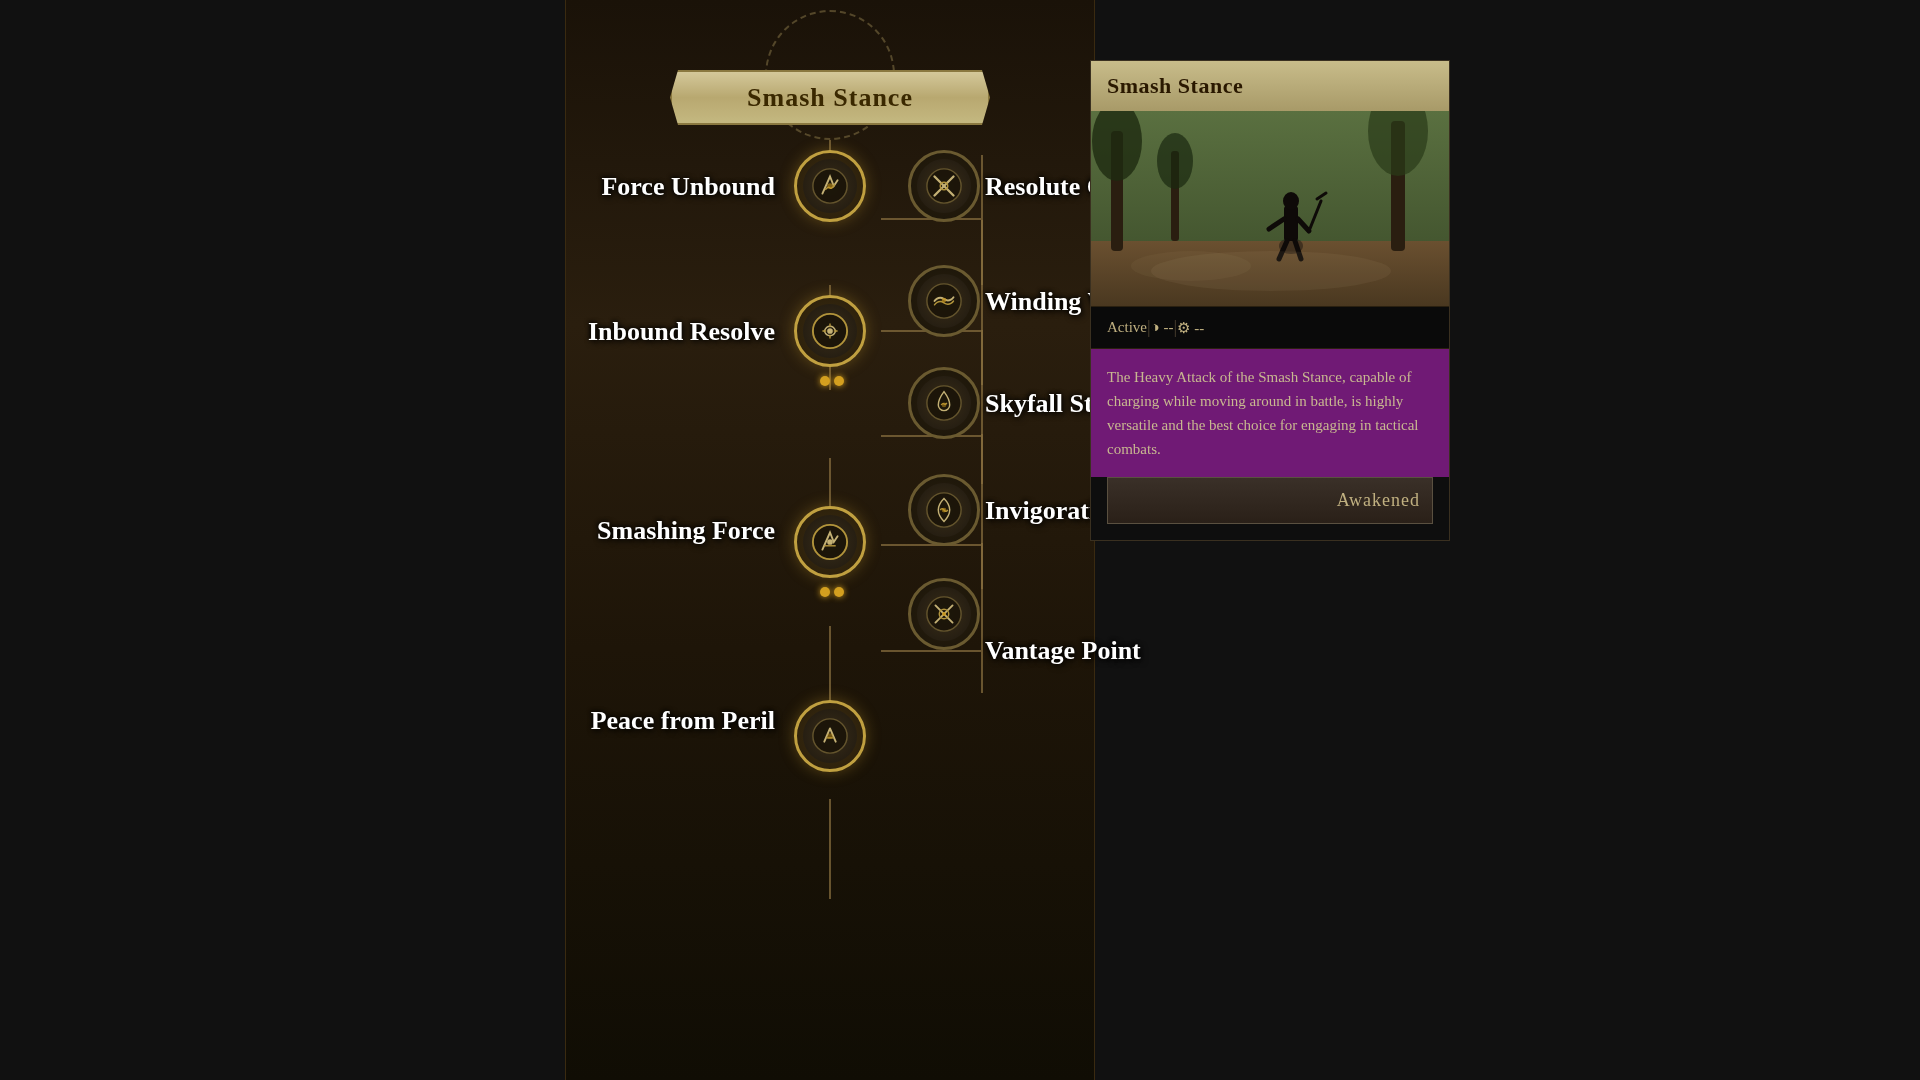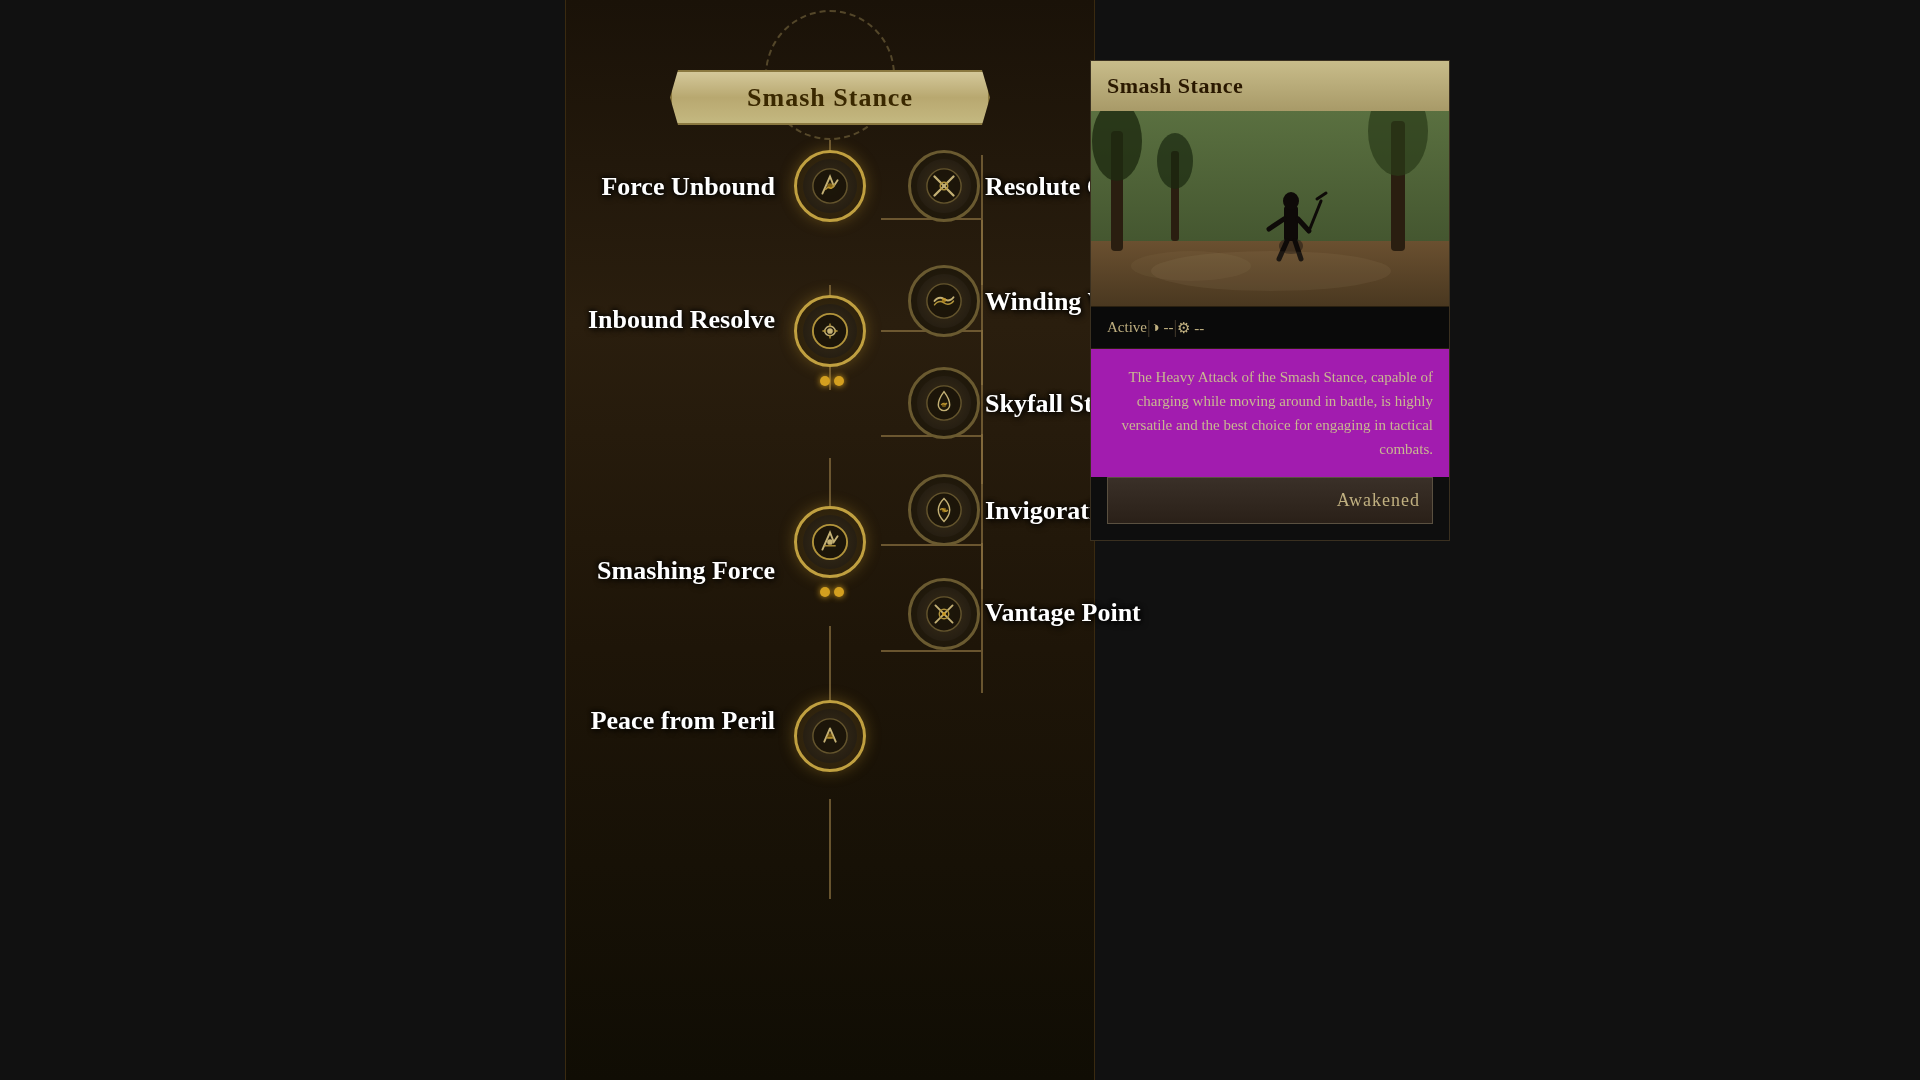--- a/index.html
+++ b/index.html
@@ -197,23 +197,22 @@
     .stat-divider {
       color: #4a4030;
       font-size: 18px;
     }
 
     .right-panel-desc {
       padding: 16px;
       font-size: 15px;
       color: #c8b890;
       line-height: 1.6;
-      background: #a21caf;
+      background: #701a75;
       min-height: 120px;
-      text-align: right;
     }
 
     .awakened-btn {
       margin: 0 16px 16px;
       padding: 12px;
       background: linear-gradient(180deg, #3a3028 0%, #2a2018 100%);
       border: 1px solid #5a5040;
       text-align: right;
       font-size: 18px;
       color: #c0b080;
@@ -294,21 +293,21 @@
         <path d="M20 12 L20 16 M20 24 L20 28 M12 20 L16 20 M24 20 L28 20" stroke="#c0a040" stroke-width="1.5"></path>
         <circle cx="20" cy="20" r="3" fill="#d4c080"></circle>
       </svg>
     </div>
   </div>
 
   <div class="yellow-dots" style="left: calc(50% - 10px); top: 376px;">
     <div class="yellow-dot"></div>
     <div class="yellow-dot"></div>
   </div>
-  <div class="skill-label-left" style="top: 305px; margin-left: 42px;">Inbound Resolve</div>
+  <div class="skill-label-left" style="top: 317px; margin-left: 42px;">Inbound Resolve</div>
 
   <div class="skill-node" style="left: calc(50% + 78px); top: 265px;">
     <div class="icon-inner">
       <svg class="skill-svg" viewBox="0 0 40 40" fill="none">
         <circle cx="20" cy="20" r="18" fill="#1a1408" stroke="#6a5a30" stroke-width="1.5"></circle>
         <path d="M10 20 C10 20 14 14 20 18 C26 22 30 16 30 16" stroke="#d4c080" stroke-width="2" fill="none" stroke-linecap="round"></path>
         <path d="M10 24 C10 24 14 18 20 22 C26 26 30 20 30 20" stroke="#c0a040" stroke-width="1.5" fill="none" stroke-linecap="round"></path>
         <circle cx="20" cy="19" r="2.5" fill="#d4a020" opacity="0.7"></circle>
       </svg>
     </div>
@@ -335,21 +334,21 @@
         <path d="M14 24 L26 24" stroke="#c0a040" stroke-width="1.5"></path>
         <circle cx="20" cy="20" r="3" fill="#d4c080"></circle>
       </svg>
     </div>
   </div>
 
   <div class="yellow-dots" style="left: calc(50% - 10px); top: 587px;">
     <div class="yellow-dot"></div>
     <div class="yellow-dot"></div>
   </div>
-  <div class="skill-label-left" style="top: 556px;">Smashing Force</div>
+  <div class="skill-label-left" style="top: 516px;">Smashing Force</div>
 
   <div class="skill-node" style="left: calc(50% + 78px); top: 474px;">
     <div class="icon-inner">
       <svg class="skill-svg" viewBox="0 0 40 40" fill="none">
         <circle cx="20" cy="20" r="18" fill="#1a1408" stroke="#6a5a30" stroke-width="1.5"></circle>
         <path d="M20 8 C20 8 26 14 26 20 C26 26 20 32 20 32 C20 32 14 26 14 20 C14 14 20 8 20 8Z" stroke="#d4c080" stroke-width="1.5" fill="none"></path>
         <path d="M16 20 C16 20 18 17 20 20 C22 23 24 20 24 20" stroke="#c0a040" stroke-width="1.5" fill="none"></path>
         <circle cx="20" cy="20" r="2.5" fill="#d4a020" opacity="0.6"></circle>
       </svg>
     </div>
@@ -360,21 +359,21 @@
     <div class="icon-inner">
       <svg class="skill-svg" viewBox="0 0 40 40" fill="none">
         <circle cx="20" cy="20" r="18" fill="#1a1408" stroke="#6a5a30" stroke-width="1.5"></circle>
         <line x1="11" y1="11" x2="29" y2="29" stroke="#d4c080" stroke-width="2" stroke-linecap="round"></line>
         <line x1="29" y1="11" x2="11" y2="29" stroke="#d4c080" stroke-width="2" stroke-linecap="round"></line>
         <circle cx="20" cy="20" r="5" fill="none" stroke="#c0a040" stroke-width="1.5"></circle>
         <circle cx="20" cy="20" r="2" fill="#d4a020"></circle>
       </svg>
     </div>
   </div>
-  <div class="skill-label-right" style="top: 598px; left: calc(50% + 155px);">Vantage Point</div>
+  <div class="skill-label-right" style="top: 636px; left: calc(50% + 155px);">Vantage Point</div>
 
   <div class="skill-node active" style="left: calc(50% - 36px); top: 700px;">
     <div class="icon-inner">
       <svg class="skill-svg" viewBox="0 0 40 40" fill="none">
         <circle cx="20" cy="20" r="18" fill="#1a1408" stroke="#6a5a30" stroke-width="1.5"></circle>
         <path d="M14 26 L20 12 L26 26" stroke="#d4c080" stroke-width="2" fill="none" stroke-linecap="round" stroke-linejoin="round"></path>
         <path d="M16 22 L24 22" stroke="#c0a040" stroke-width="1.5"></path>
         <circle cx="20" cy="20" r="3" fill="#d4a020" opacity="0.5"></circle>
       </svg>
     </div>

